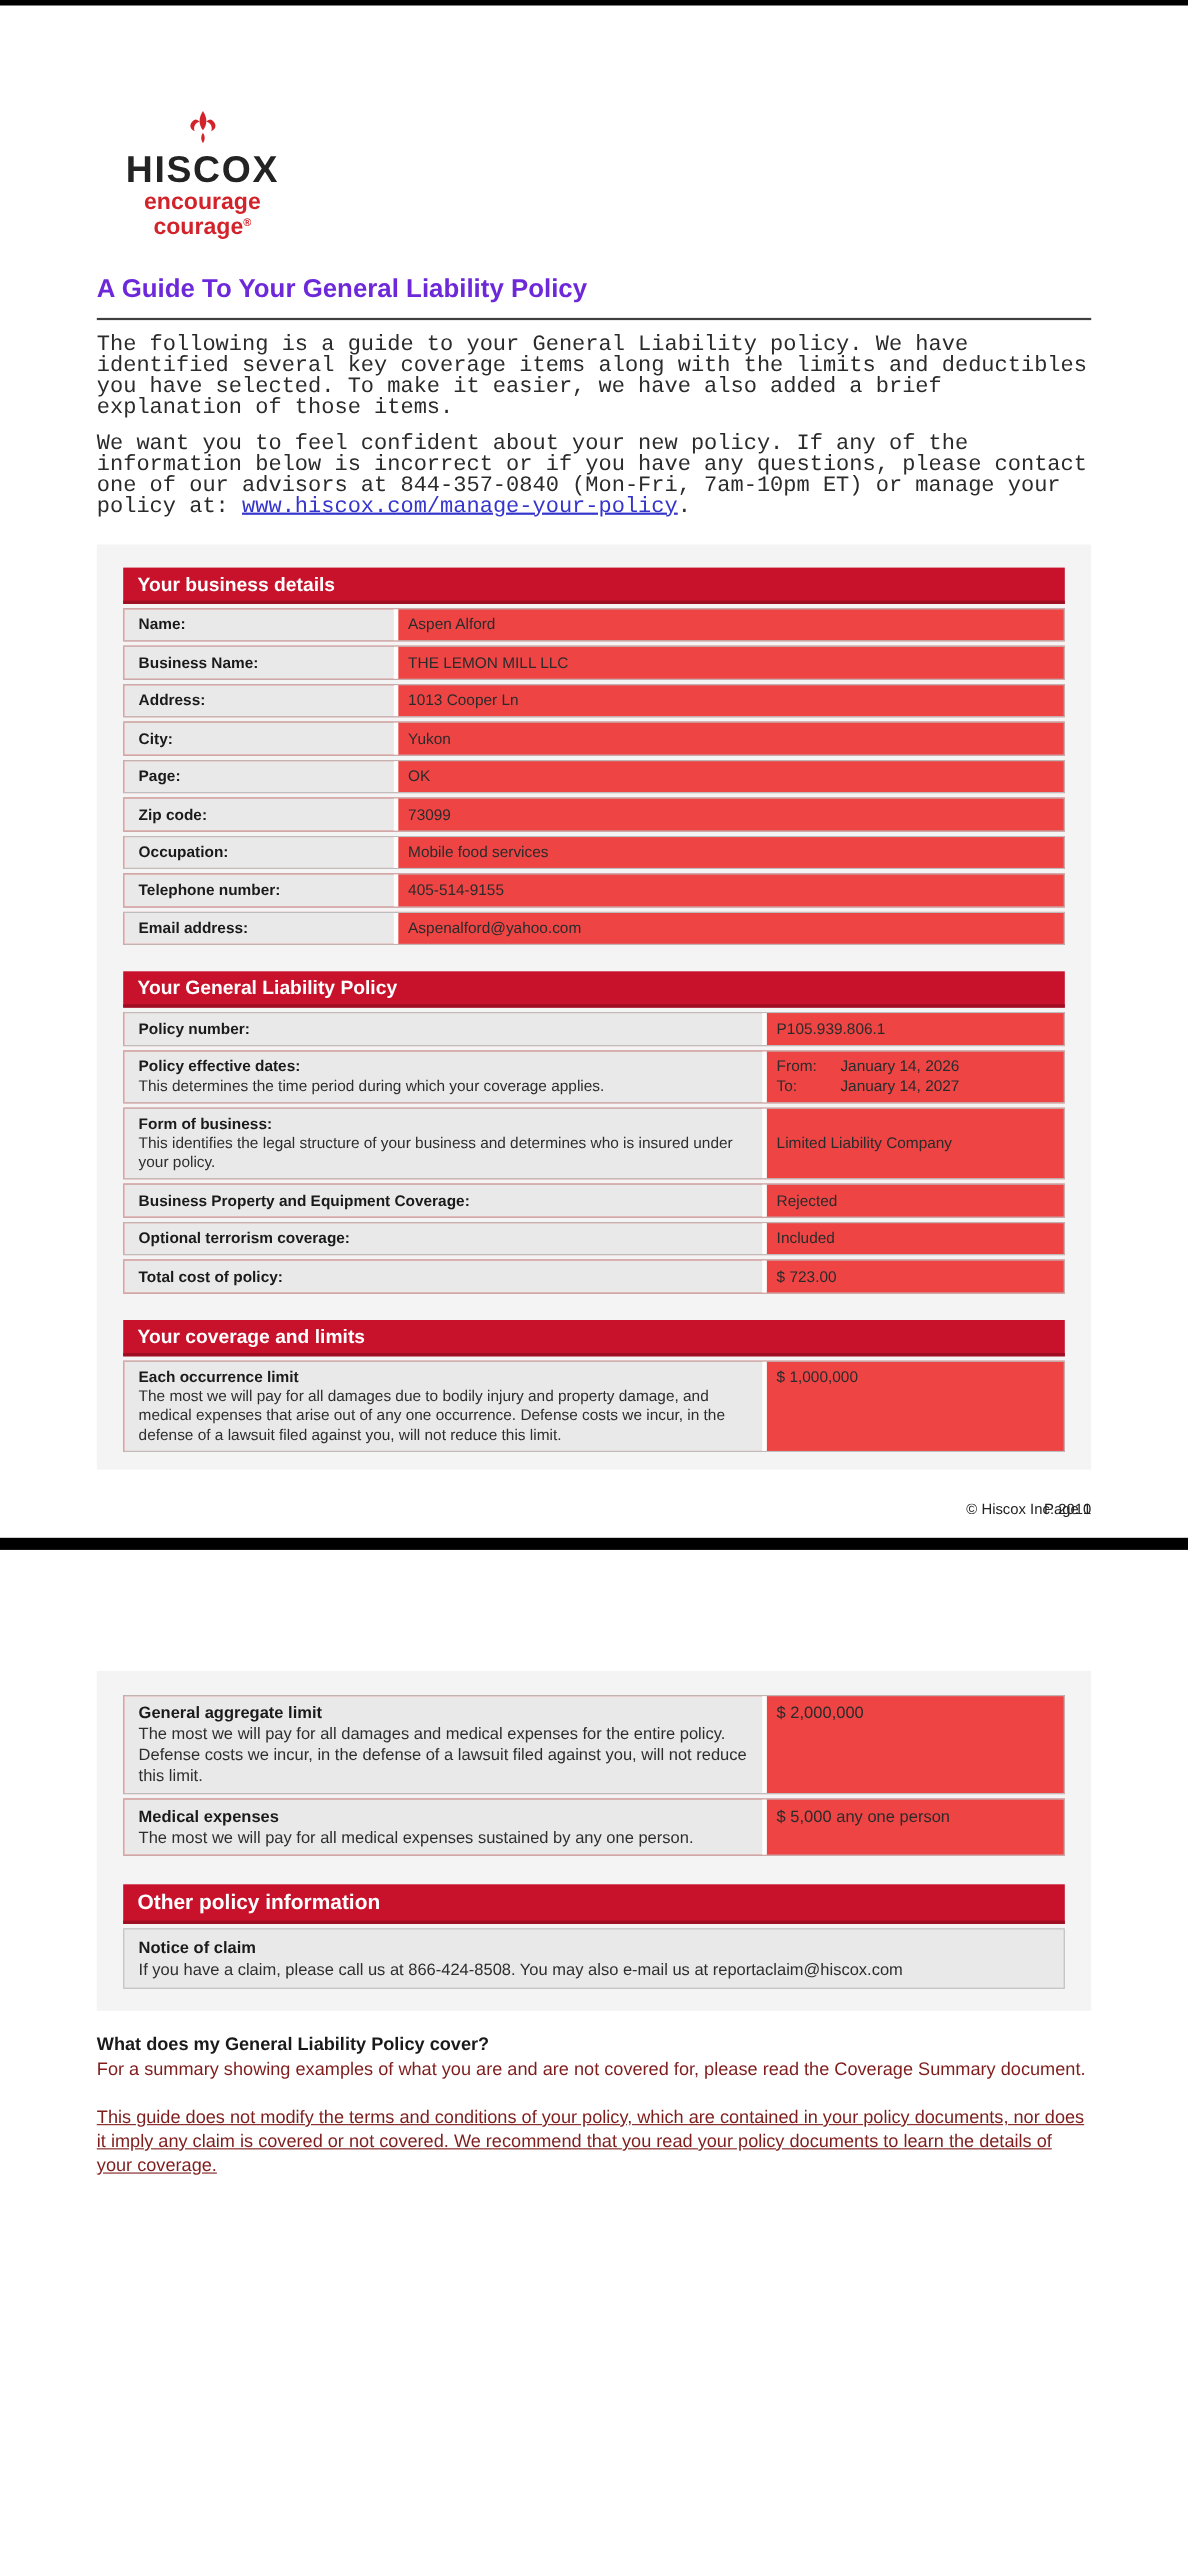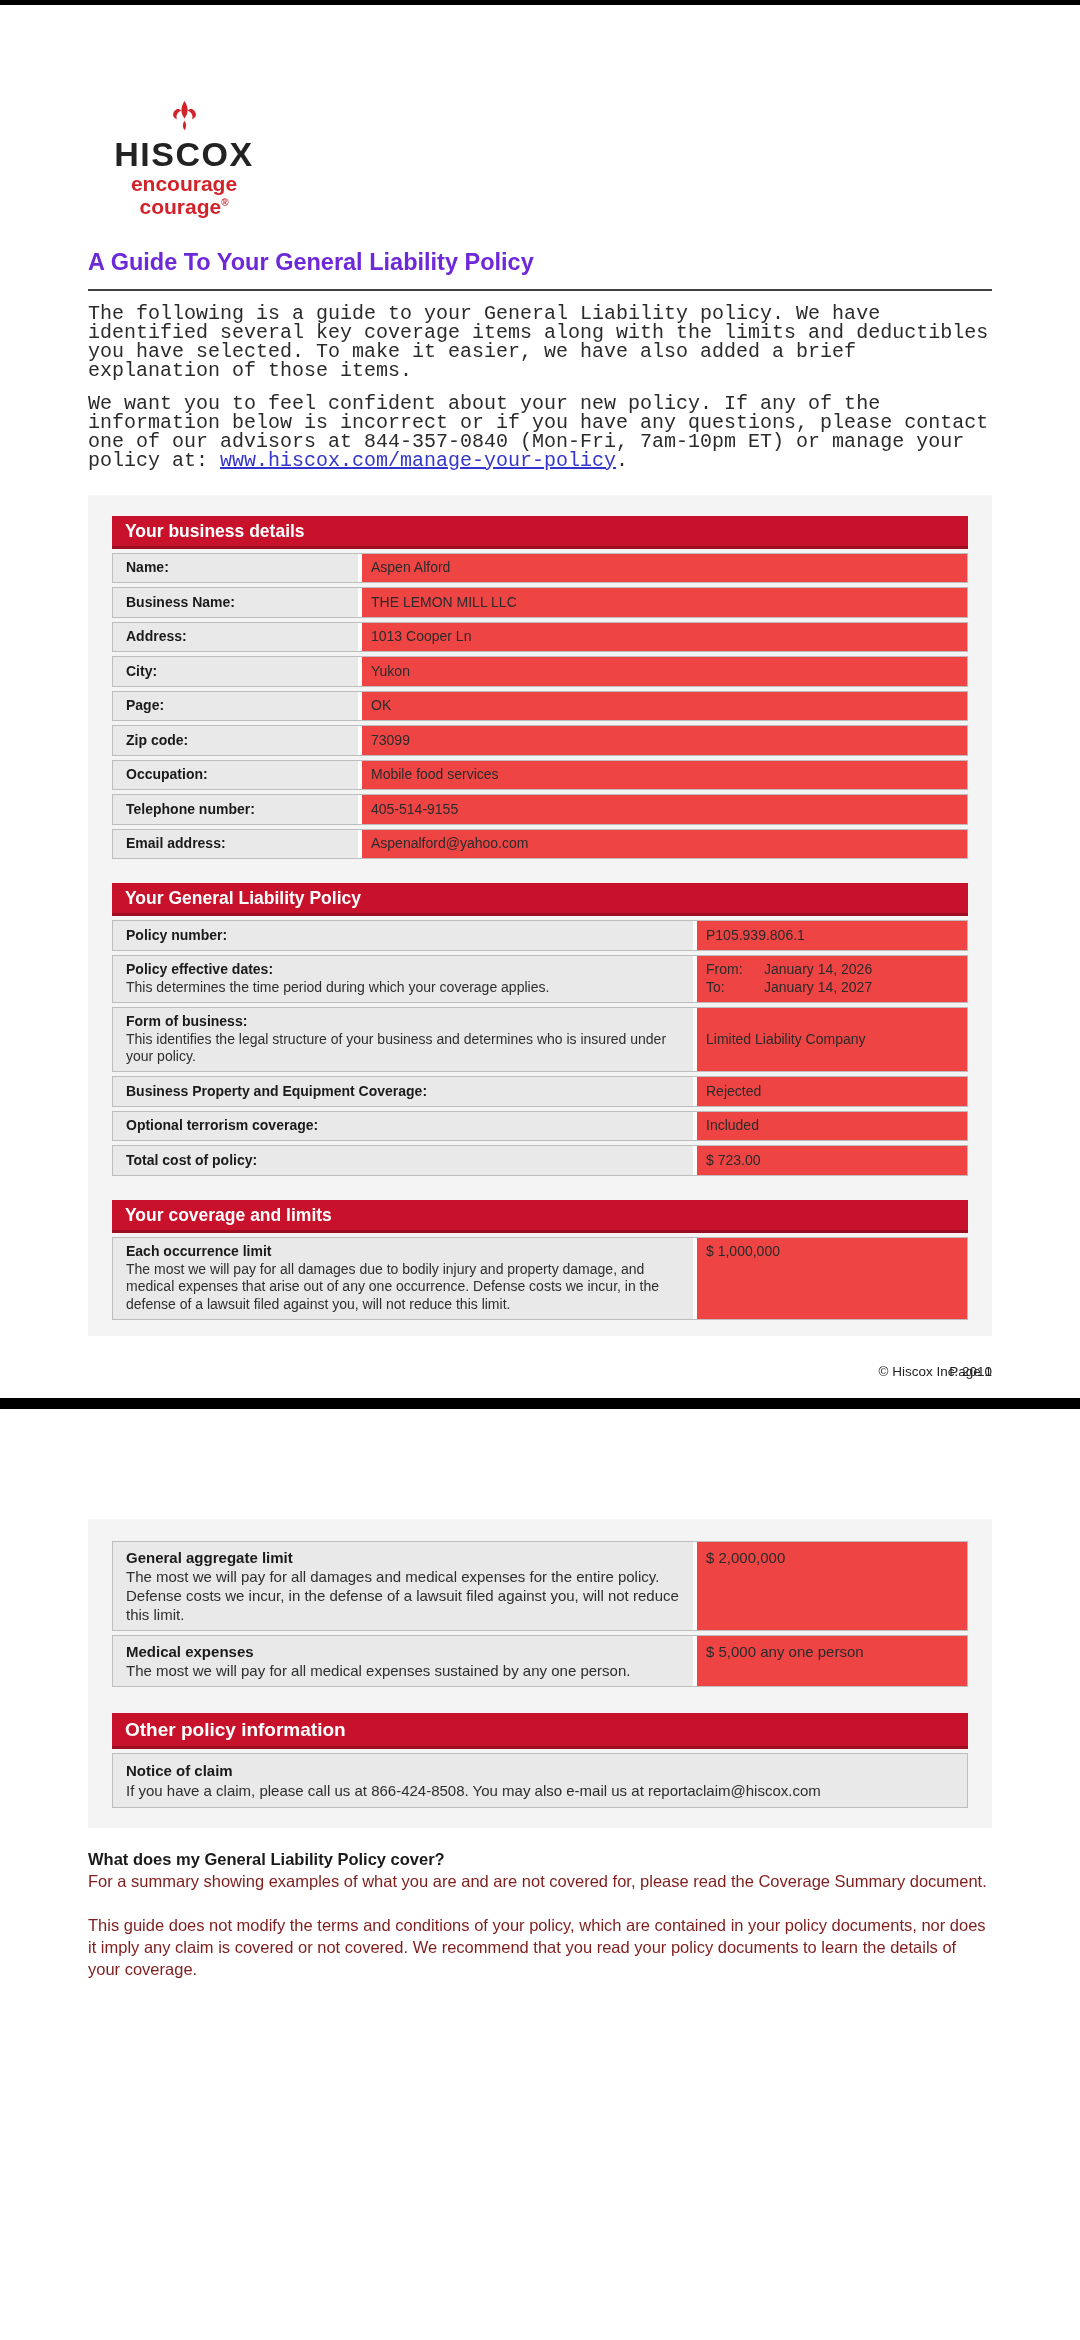--- a/index.html
+++ b/index.html
@@ -47,21 +47,21 @@
   .value.dates{display:grid;grid-template-columns:58px 1fr;align-content:center;}
 
   .notice{background:#e9e9e9;border:1px solid #bdbdbd;padding:7px 13px;font-size:15px;line-height:19.5px;margin-bottom:4px;}
 
   .footer{position:absolute;top:1364px;left:88px;width:904px;font-size:13.5px;color:#222;}
   .footer .center{display:block;text-align:right;}
   .footer .pageno{position:absolute;right:0;top:0;}
 
   .qa-heading{margin-top:20px;font-size:16.5px;font-weight:bold;color:#1a1a1a;line-height:22px;}
   .body-para{font-size:16.5px;line-height:22px;color:#7f1d1d;width:900px;}
-  .body-para.gap{margin-top:22px;}
+  .body-para.gap{margin-top:22px;text-decoration:underline;}
 </style>
 </head>
 <body>
 
 <div class="canvas">
   <div class="edge-bar top"></div>
 
   <div class="page page1">
 
     <div class="logo">

